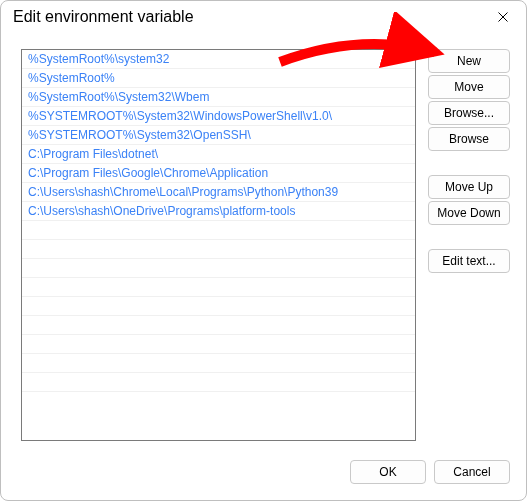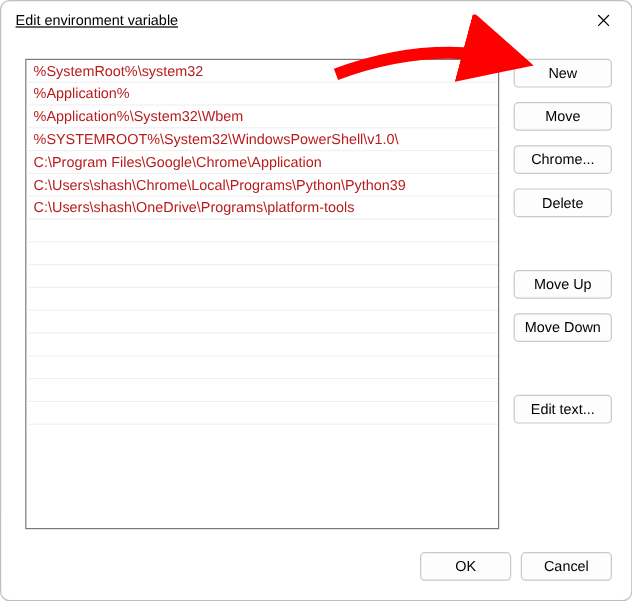--- a/index.html
+++ b/index.html
@@ -28,22 +28,21 @@
     }
     .titlebar {
       height: 32px;
       display: flex;
       align-items: center;
       justify-content: space-between;
       padding: 0 0 0 12px;
       color: #000;
     }
     .titlebar-title {
-      font-size: 12px;
-      text-decoration: underline;
+      font-size: 16px;
     }
     .close-btn {
       width: 46px;
       height: 32px;
       display: flex;
       align-items: center;
       justify-content: center;
       cursor: pointer;
     }
     .close-btn svg { width: 10px; height: 10px; }
@@ -61,29 +60,29 @@
       overflow: hidden;
     }
     .list-row {
       height: 19px;
       line-height: 19px;
       padding: 0 6px;
       border-bottom: 1px solid #f0f0f0;
       white-space: nowrap;
       overflow: hidden;
       text-overflow: ellipsis;
-      color: #b91c1c;
+      color: #3b82f6;
       cursor: default;
     }
     .list-row.empty { color: transparent; }
     .sidebar {
       width: 82px;
       display: flex;
       flex-direction: column;
-      gap: 12px;
+      gap: 2px;
     }
     .btn {
       height: 24px;
       border: 1px solid #c9c9c9;
       border-radius: 4px;
       background: #fdfdfd;
       color: #000;
       text-align: center;
       line-height: 22px;
       cursor: pointer;
@@ -112,42 +111,44 @@
     <div class="close-btn">
       <svg viewBox="0 0 10 10">
         <path d="M0.5 0.5 L9.5 9.5 M9.5 0.5 L0.5 9.5" stroke="#000" stroke-width="1" fill="none"></path>
       </svg>
     </div>
   </div>
 
   <div class="content">
     <div class="listbox" id="listbox">
         <div class="list-row">%SystemRoot%\system32</div>
-        <div class="list-row">%Application%</div>
-        <div class="list-row">%Application%\System32\Wbem</div>
+        <div class="list-row">%SystemRoot%</div>
+        <div class="list-row">%SystemRoot%\System32\Wbem</div>
         <div class="list-row">%SYSTEMROOT%\System32\WindowsPowerShell\v1.0\</div>
+        <div class="list-row">%SYSTEMROOT%\System32\OpenSSH\</div>
+        <div class="list-row">C:\Program Files\dotnet\</div>
         <div class="list-row">C:\Program Files\Google\Chrome\Application</div>
         <div class="list-row">C:\Users\shash\Chrome\Local\Programs\Python\Python39</div>
         <div class="list-row">C:\Users\shash\OneDrive\Programs\platform-tools</div>
         <div class="list-row empty">.</div>
         <div class="list-row empty">.</div>
         <div class="list-row empty">.</div>
         <div class="list-row empty">.</div>
         <div class="list-row empty">.</div>
         <div class="list-row empty">.</div>
         <div class="list-row empty">.</div>
         <div class="list-row empty">.</div>
         <div class="list-row empty">.</div>
       </div>
 
     <div class="sidebar">
       <div class="btn">New</div>
       <div class="btn">Move</div>
-      <div class="btn">Chrome...</div>
-      <div class="btn">Delete</div>
+      <div class="btn">Browse...</div>
+      <div class="btn">Browse</div>
       <div class="gap"></div>
       <div class="btn">Move Up</div>
       <div class="btn">Move Down</div>
       <div class="gap"></div>
       <div class="btn">Edit text...</div>
     </div>
   </div>
 
   <div class="footer">
     <div class="btn">OK</div>

